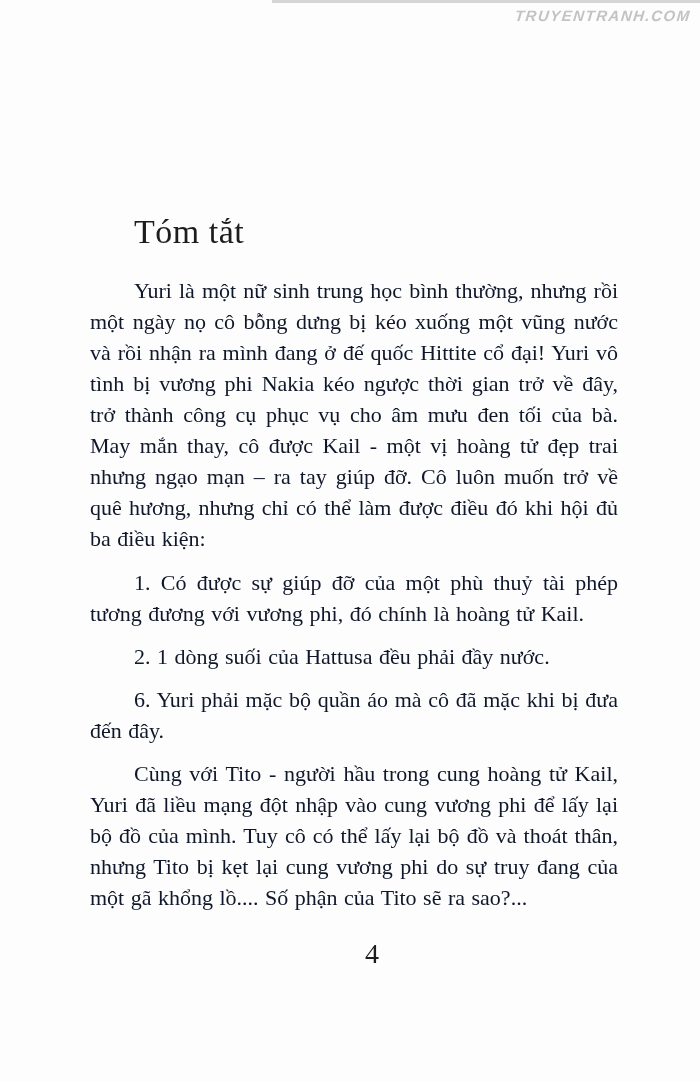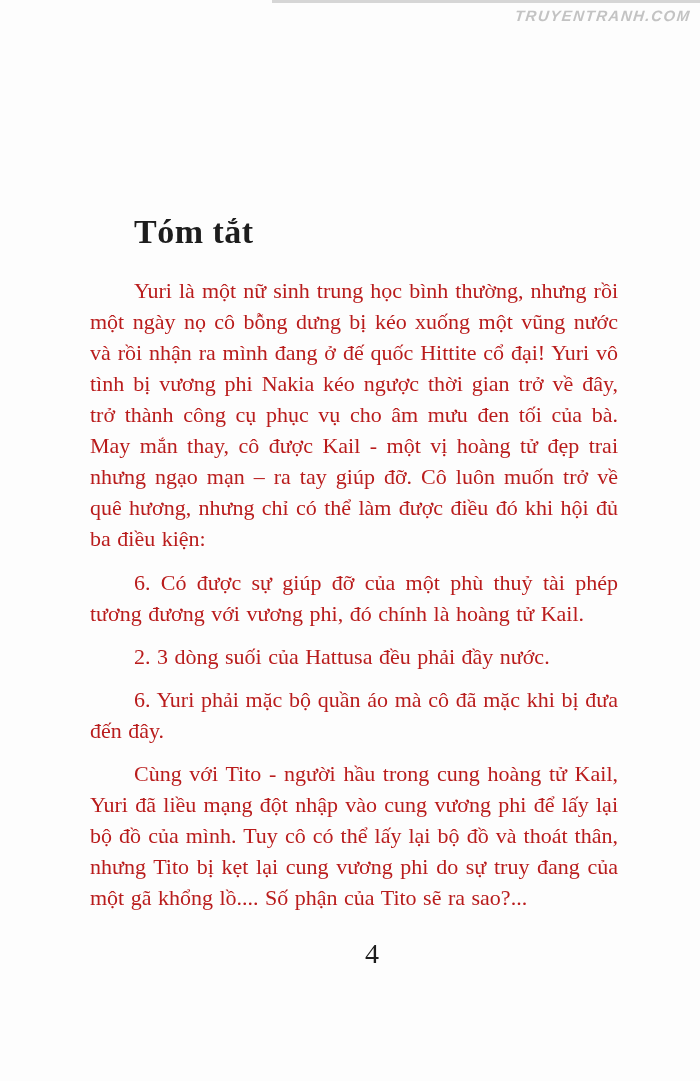--- a/index.html
+++ b/index.html
@@ -39,33 +39,33 @@
     white-space: nowrap;
   }
   .content {
     position: absolute;
     top: 213px;
     left: 90px;
     width: 528px;
   }
   .title {
     font-size: 34px;
-    font-weight: bold;
+    font-weight: normal;
     color: #1d1d1d;
     margin: 0 0 24px 0;
     padding-left: 44px;
     letter-spacing: 0.5px;
   }
   .para {
     font-size: 22px;
     line-height: 31px;
     text-align: justify;
     text-indent: 44px;
     margin: 8px 0 13px 0;
-    color: #b91c1c;
+    color: #0f172a;
     word-spacing: 1px;
   }
   .para.condition {
     margin-bottom: 12px;
   }
   .page-number {
     position: absolute;
     top: 938px;
     left: 22px;
     width: 700px;
@@ -82,23 +82,23 @@
   <div class="scan-edge-top"></div>
 
   <div class="watermark">TRUYENTRANH.COM</div>
 
   <div class="content">
 
     <h1 class="title">Tóm tắt</h1>
 
     <p class="para">Yuri là một nữ sinh trung học bình thường, nhưng rồi một ngày nọ cô bỗng dưng bị kéo xuống một vũng nước và rồi nhận ra mình đang ở đế quốc Hittite cổ đại! Yuri vô tình bị vương phi Nakia kéo ngược thời gian trở về đây, trở thành công cụ phục vụ cho âm mưu đen tối của bà. May mắn thay, cô được Kail - một vị hoàng tử đẹp trai nhưng ngạo mạn – ra tay giúp đỡ. Cô luôn muốn trở về quê hương, nhưng chỉ có thể làm được điều đó khi hội đủ ba điều kiện:</p>
 
-    <p class="para condition">6. Có được sự giúp đỡ của một phù thuỷ tài phép tương đương với vương phi, đó chính là hoàng tử Kail.</p>
+    <p class="para condition">1. Có được sự giúp đỡ của một phù thuỷ tài phép tương đương với vương phi, đó chính là hoàng tử Kail.</p>
 
-    <p class="para condition">2. 3 dòng suối của Hattusa đều phải đầy nước.</p>
+    <p class="para condition">2. 1 dòng suối của Hattusa đều phải đầy nước.</p>
 
     <p class="para condition">6. Yuri phải mặc bộ quần áo mà cô đã mặc khi bị đưa đến đây.</p>
 
     <p class="para">Cùng với Tito - người hầu trong cung hoàng tử Kail, Yuri đã liều mạng đột nhập vào cung vương phi để lấy lại bộ đồ của mình. Tuy cô có thể lấy lại bộ đồ và thoát thân, nhưng Tito bị kẹt lại cung vương phi do sự truy đang của một gã khổng lồ.... Số phận của Tito sẽ ra sao?...</p>
 
   </div>
 
   <div class="page-number">4</div>
 
 </div>

